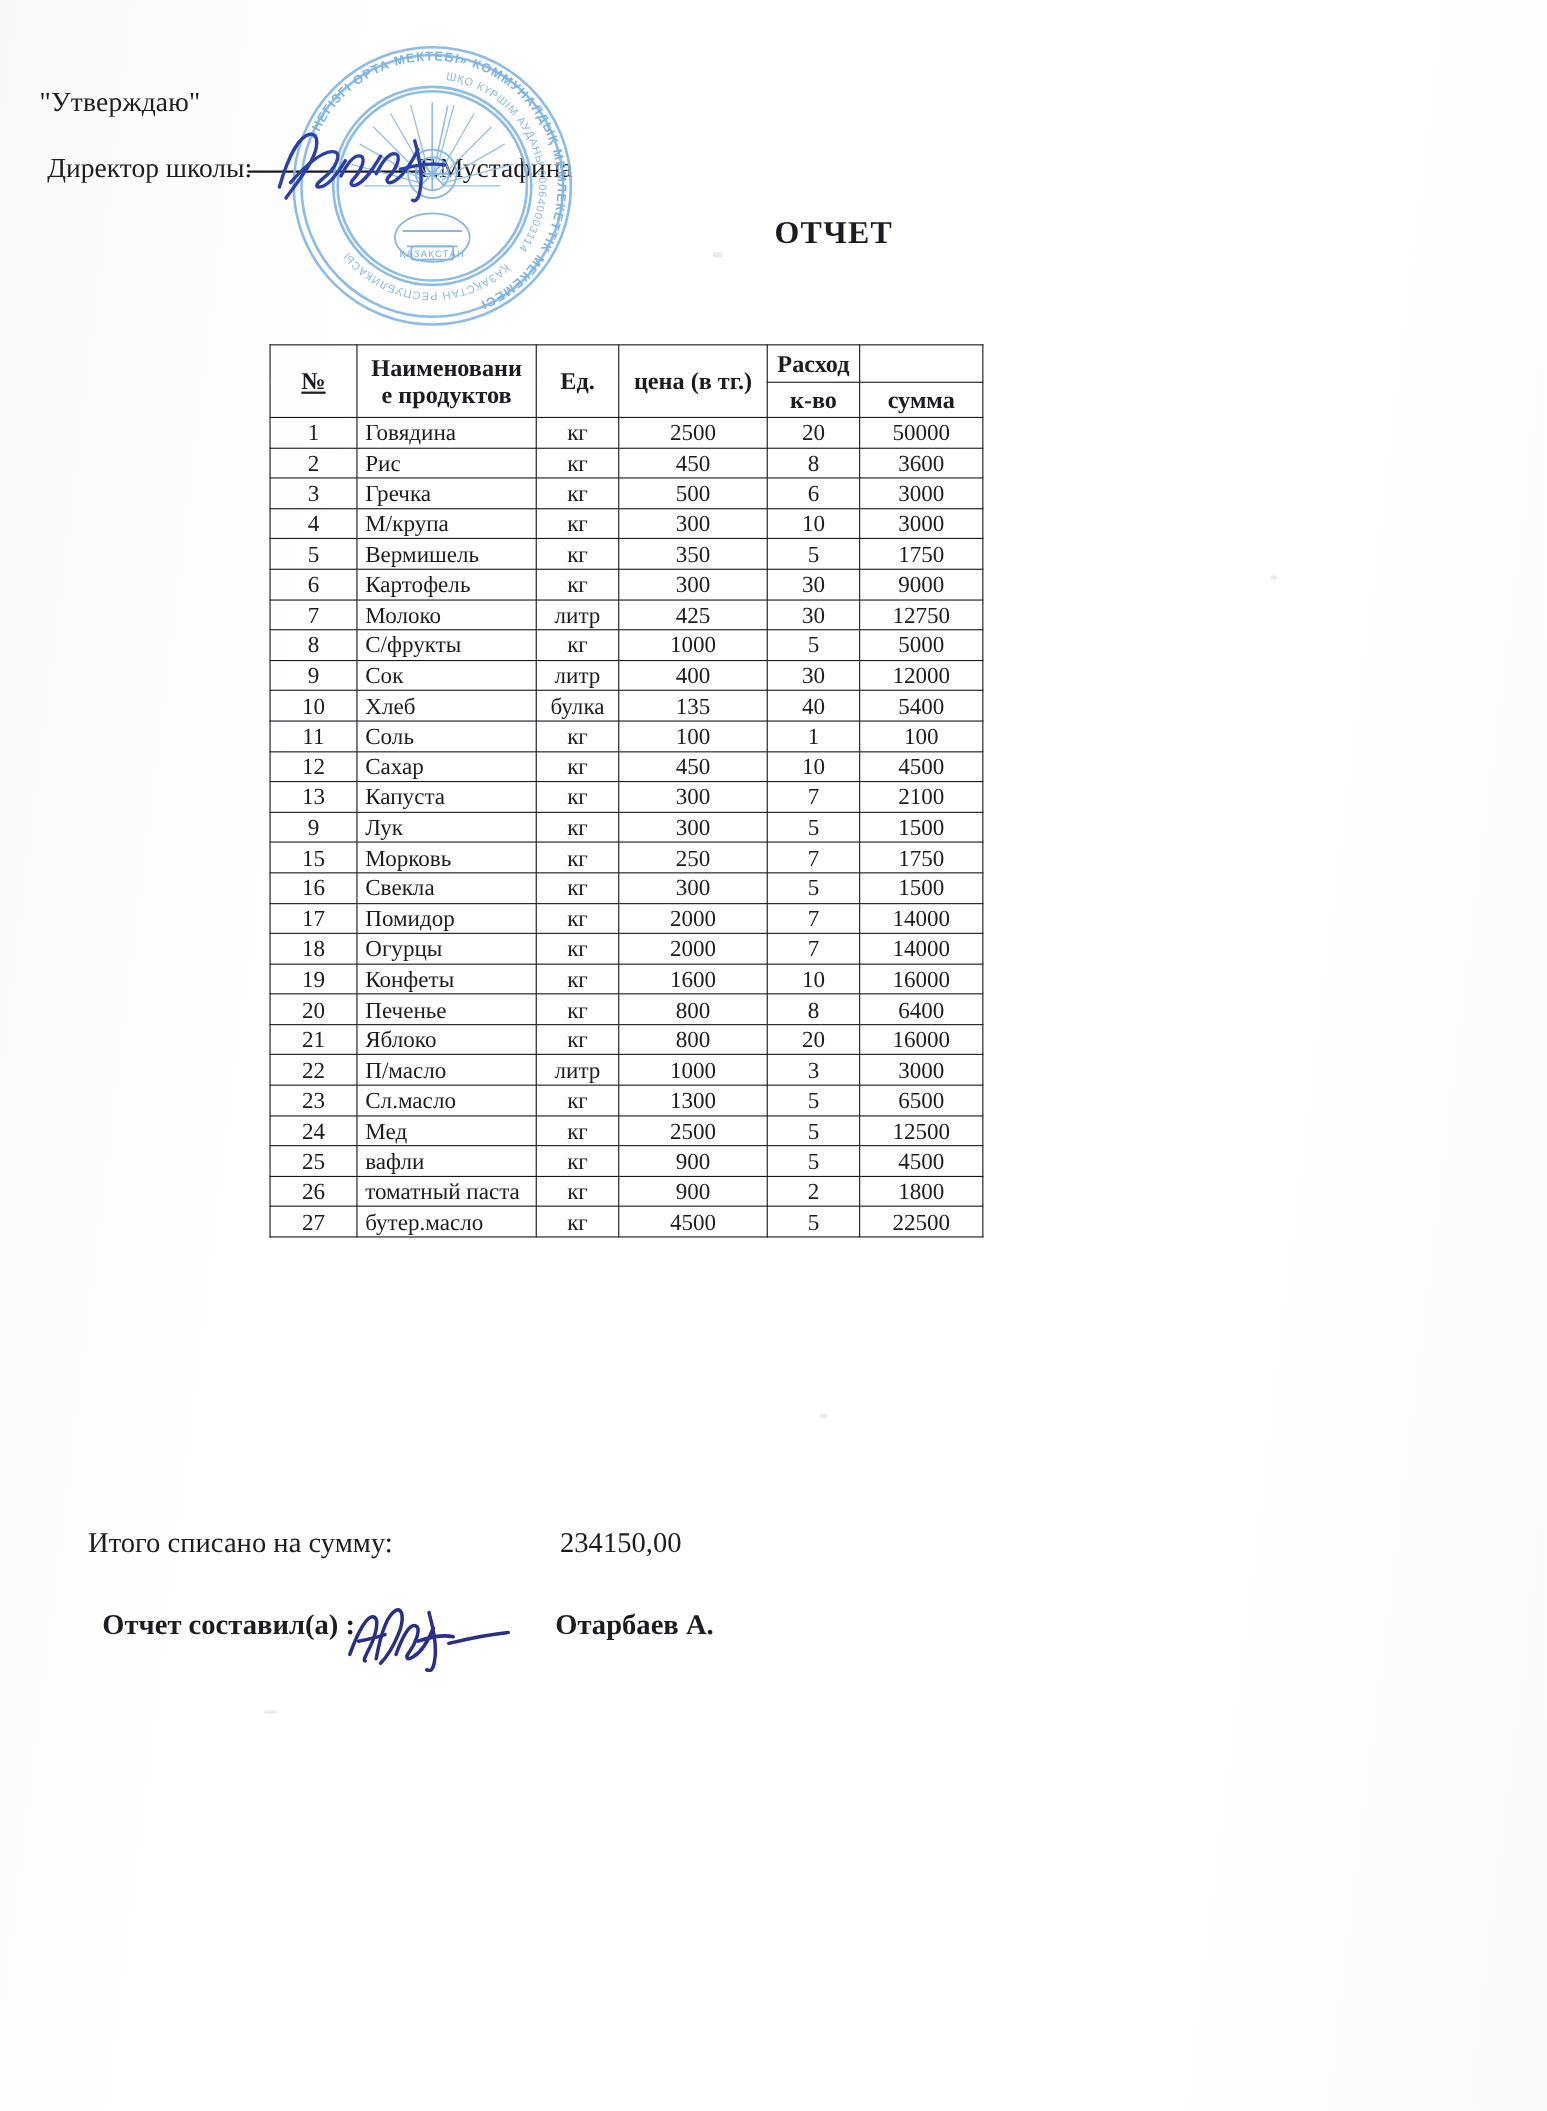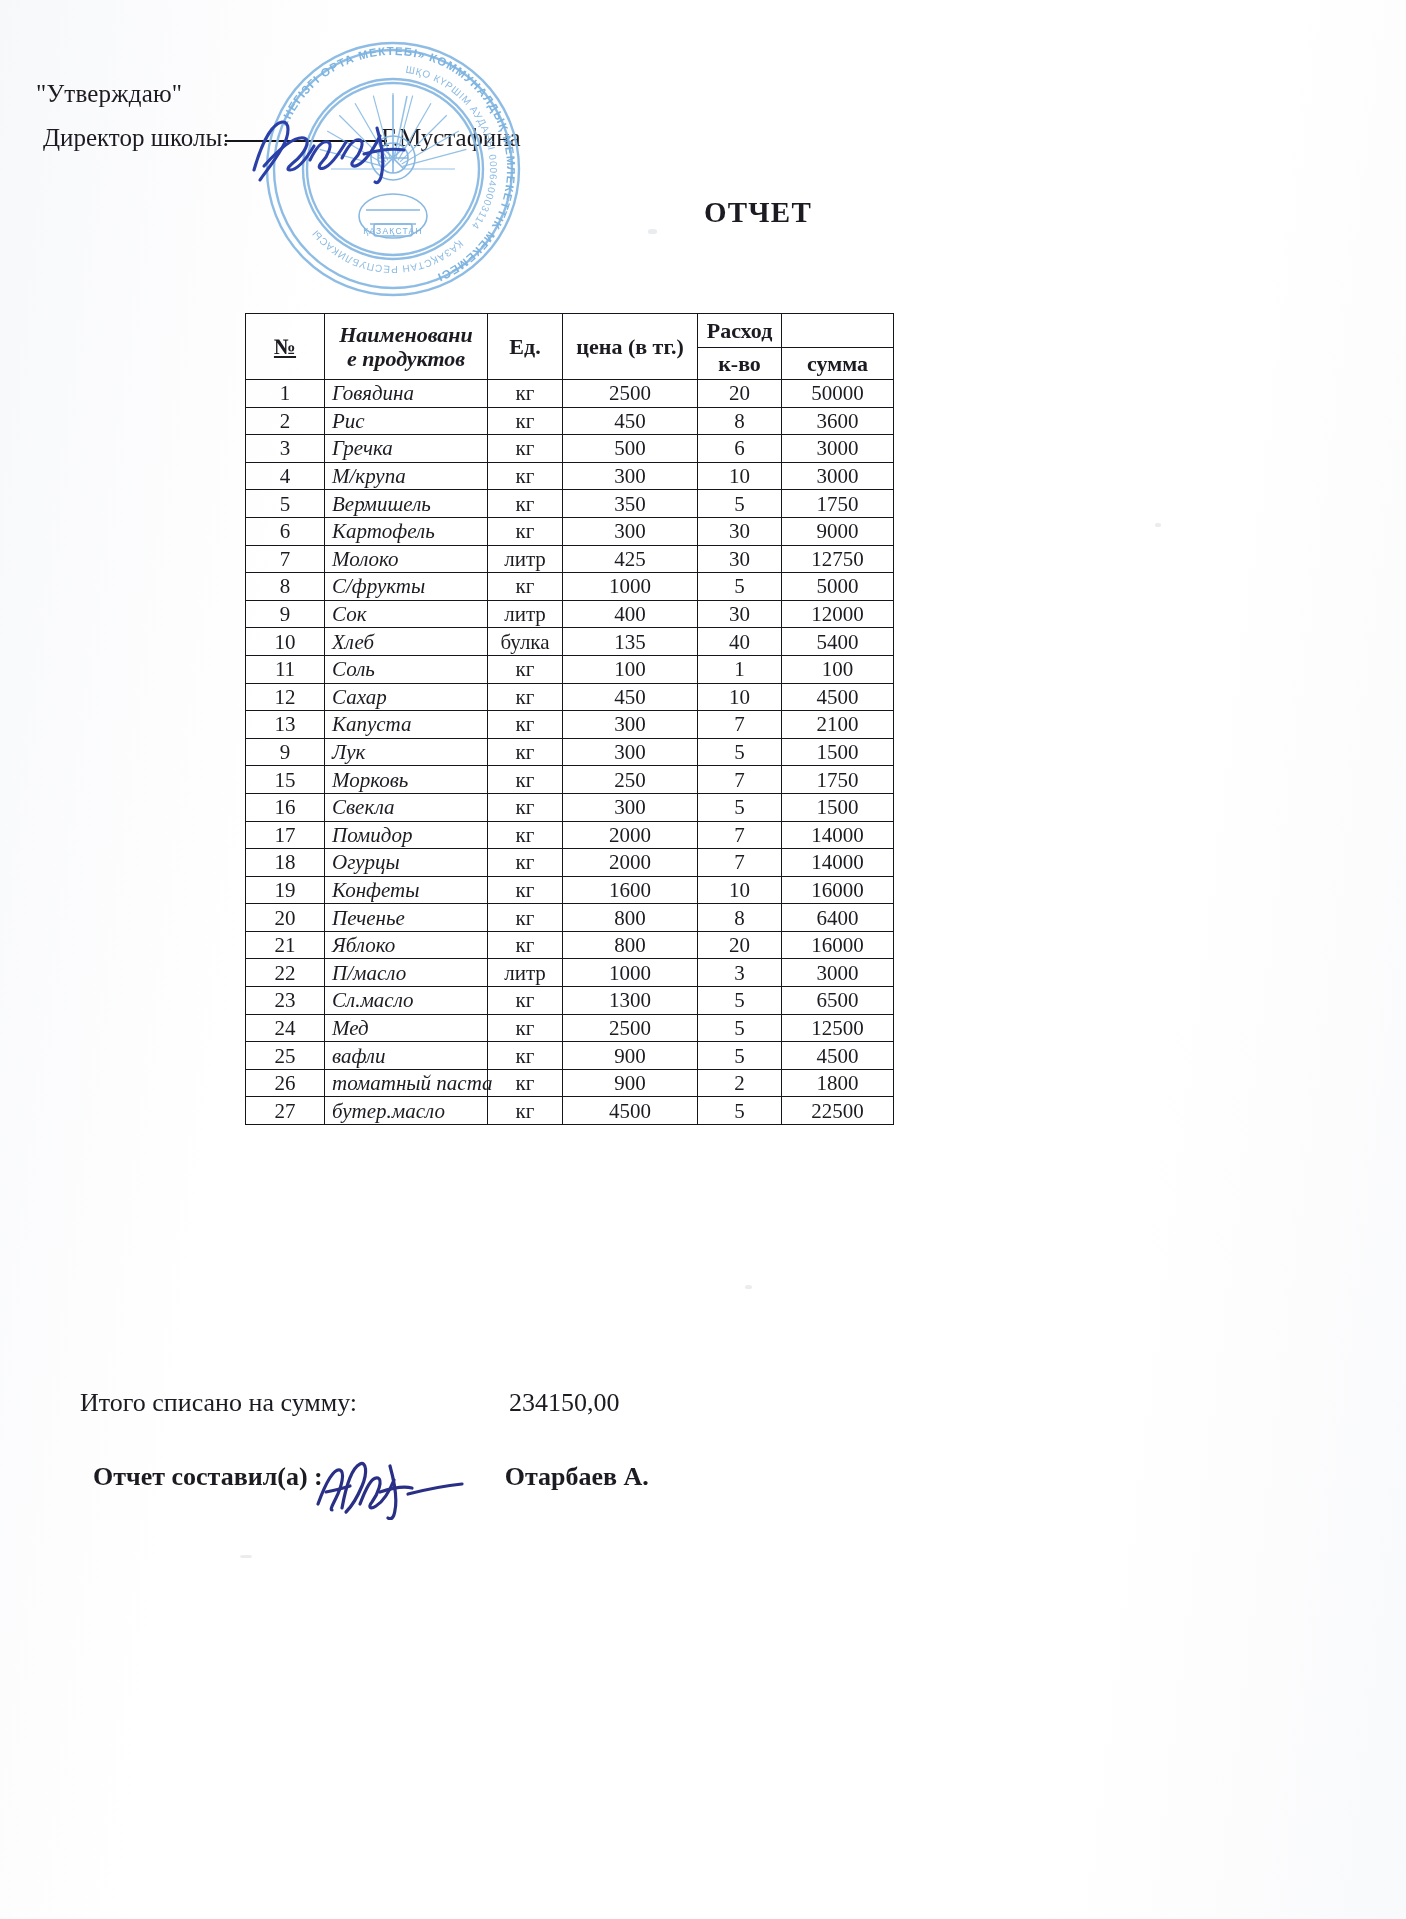--- a/index.html
+++ b/index.html
@@ -36,21 +36,21 @@
     position: absolute;
     left: 36px;
     top: 80px;
     font-size: 25px;
     letter-spacing: .2px;
     white-space: nowrap;
   }
   .director-row {
     position: absolute;
     left: 43px;
-    top: 124px;
+    top: 140px;
     font-size: 25px;
     white-space: nowrap;
     display: flex;
     align-items: baseline;
   }
   .director-gap {
     display: inline-block;
     width: 152px;
     position: relative;
   }
@@ -143,21 +143,21 @@
     line-height: 1.05;
     vertical-align: middle;
     background: transparent;
   }
   table.report th {
     font-weight: bold;
     text-align: center;
     font-size: 22px;
   }
   .c-num    { width: 78px;  text-align: center; }
-  .c-name   { width: 154px; text-align: left; padding-left: 7px !important; font-style: italic; }
+  .c-name   { width: 154px; text-align: left; padding-left: 7px !important; }
   .c-unit   { width: 74px;  text-align: center; }
   .c-price  { width: 134px; text-align: center; }
   .c-qty    { width: 83px;  text-align: center; }
   .c-sum    { width: 111px; text-align: center; }
 
   th.h-name { line-height: 1.18; padding: 2px 4px !important; }
   th.h-num  { vertical-align: middle; }
   .hdr-tall { height: 34px; }
   .hdr-short { height: 32px; }
 

